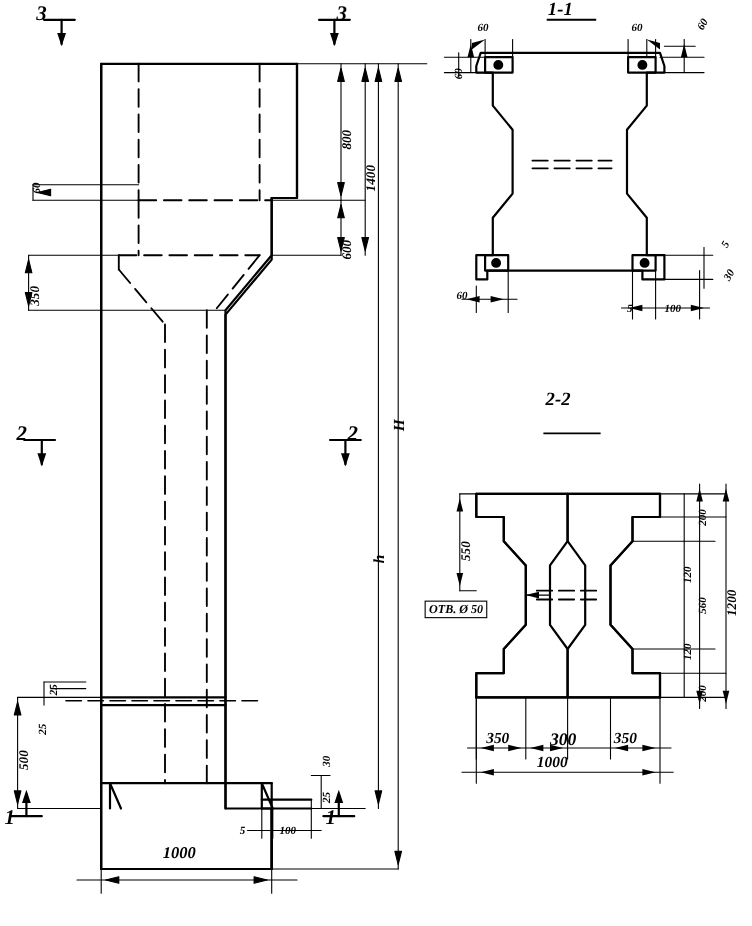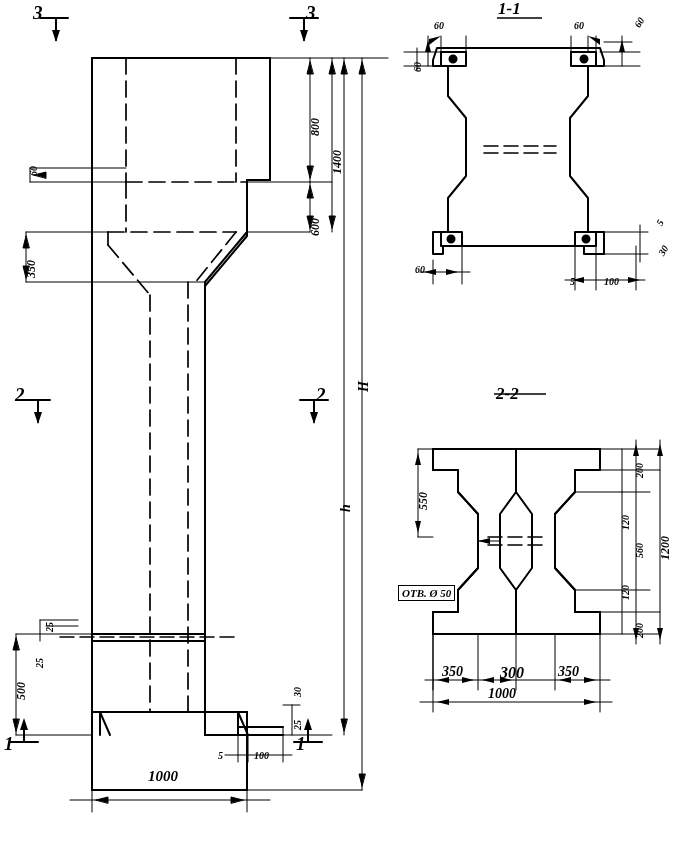--- a/index.html
+++ b/index.html
@@ -274,21 +274,21 @@
     </g>
   </g>
 
   <g stroke="#000" stroke-width="1.7">
     <path d="M497,18 L542,18"></path>
     <path d="M494,394 L546,394"></path>
   </g>
 </svg>
 
 <div class="lbl title" style="left:498px;top:-1px;text-align:right;">1-1</div>
-<div class="lbl title" style="left:496px;top:384px;">2-2</div>
+<div class="lbl title" style="left:496px;top:353px;">2-2</div>
 
 <div class="lbl mark" style="left:33px;top:2px;">3</div>
 <div class="lbl mark" style="left:306px;top:2px;">3</div>
 <div class="lbl mark" style="left:15px;top:384px;">2</div>
 <div class="lbl mark" style="left:316px;top:384px;">2</div>
 <div class="lbl mark" style="left:4px;top:733px;">1</div>
 <div class="lbl mark" style="left:296px;top:733px;">1</div>
 
 <div class="lbl dim rot" style="left:308px;top:136px;transform:rotate(-90deg);">800</div>
 <div class="lbl dim rot" style="left:330px;top:174px;transform:rotate(-90deg);">1400</div>
@@ -321,15 +321,15 @@
 <div class="lbl dim-sm rot" style="left:620px;top:530px;transform:rotate(-90deg);">120</div>
 <div class="lbl dim-sm rot" style="left:634px;top:558px;transform:rotate(-90deg);">560</div>
 <div class="lbl dim-sm rot" style="left:620px;top:600px;transform:rotate(-90deg);">120</div>
 <div class="lbl dim-sm rot" style="left:634px;top:638px;transform:rotate(-90deg);">200</div>
 <div class="lbl dim rot" style="left:658px;top:560px;transform:rotate(-90deg);">1200</div>
 <div class="lbl dim" style="left:442px;top:664px;font-size:14px;">350</div>
 <div class="lbl dim" style="left:500px;top:664px;font-size:16px;">300</div>
 <div class="lbl dim" style="left:558px;top:664px;font-size:14px;">350</div>
 <div class="lbl dim" style="left:488px;top:686px;font-size:14px;">1000</div>
 
-<div class="box" style="left:398px;top:546px;margin-top:39px;">ОТВ. Ø 50</div>
+<div class="box" style="left:386px;top:546px;">ОТВ. Ø 50</div>
 
 </div>
 
 </body></html>

